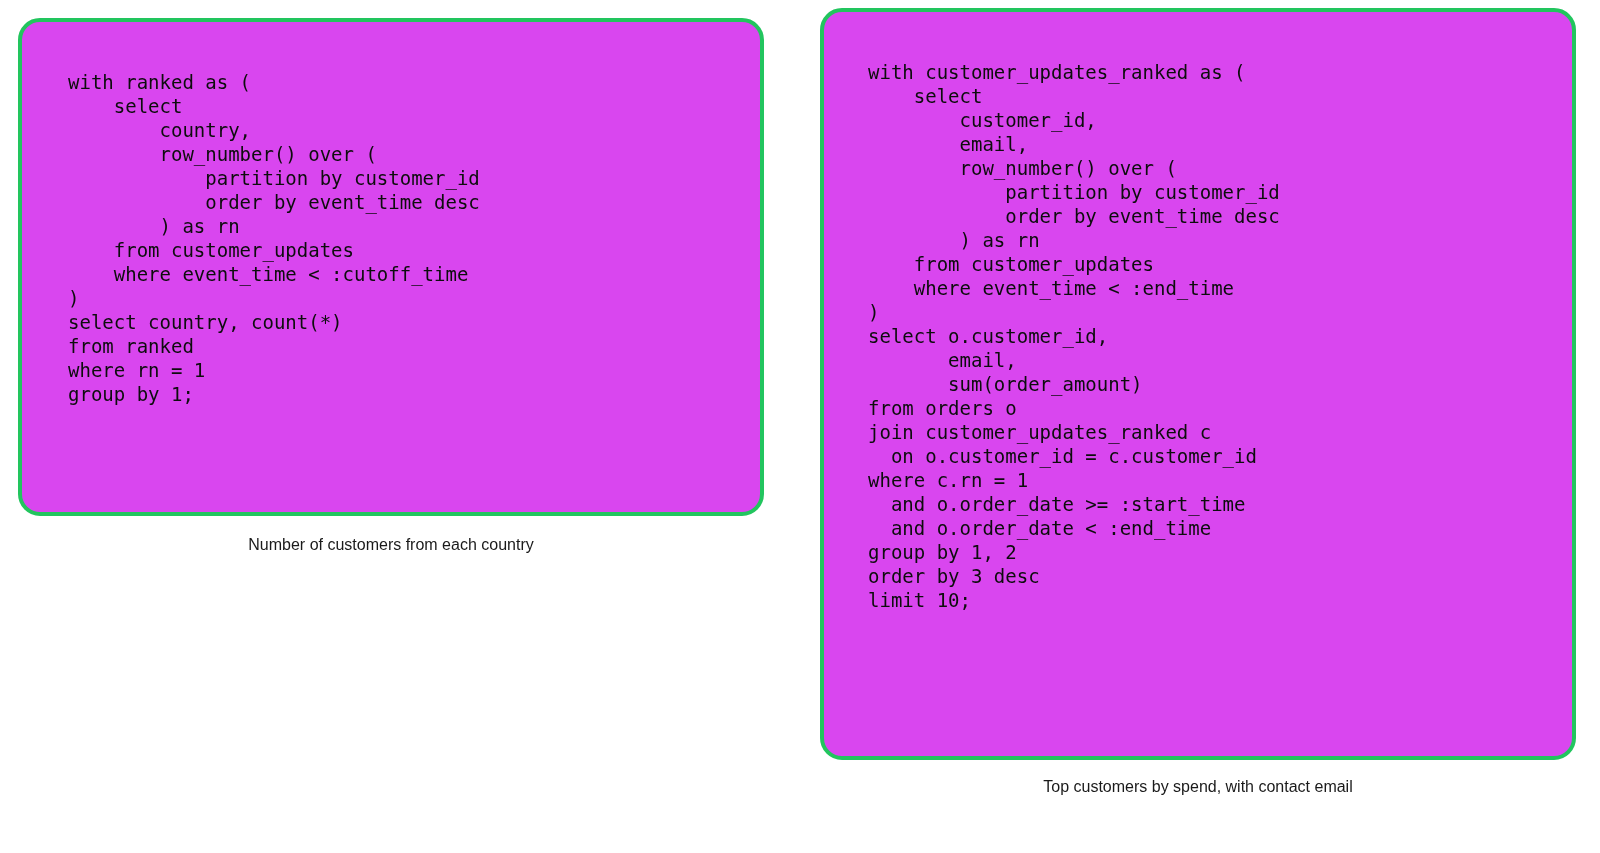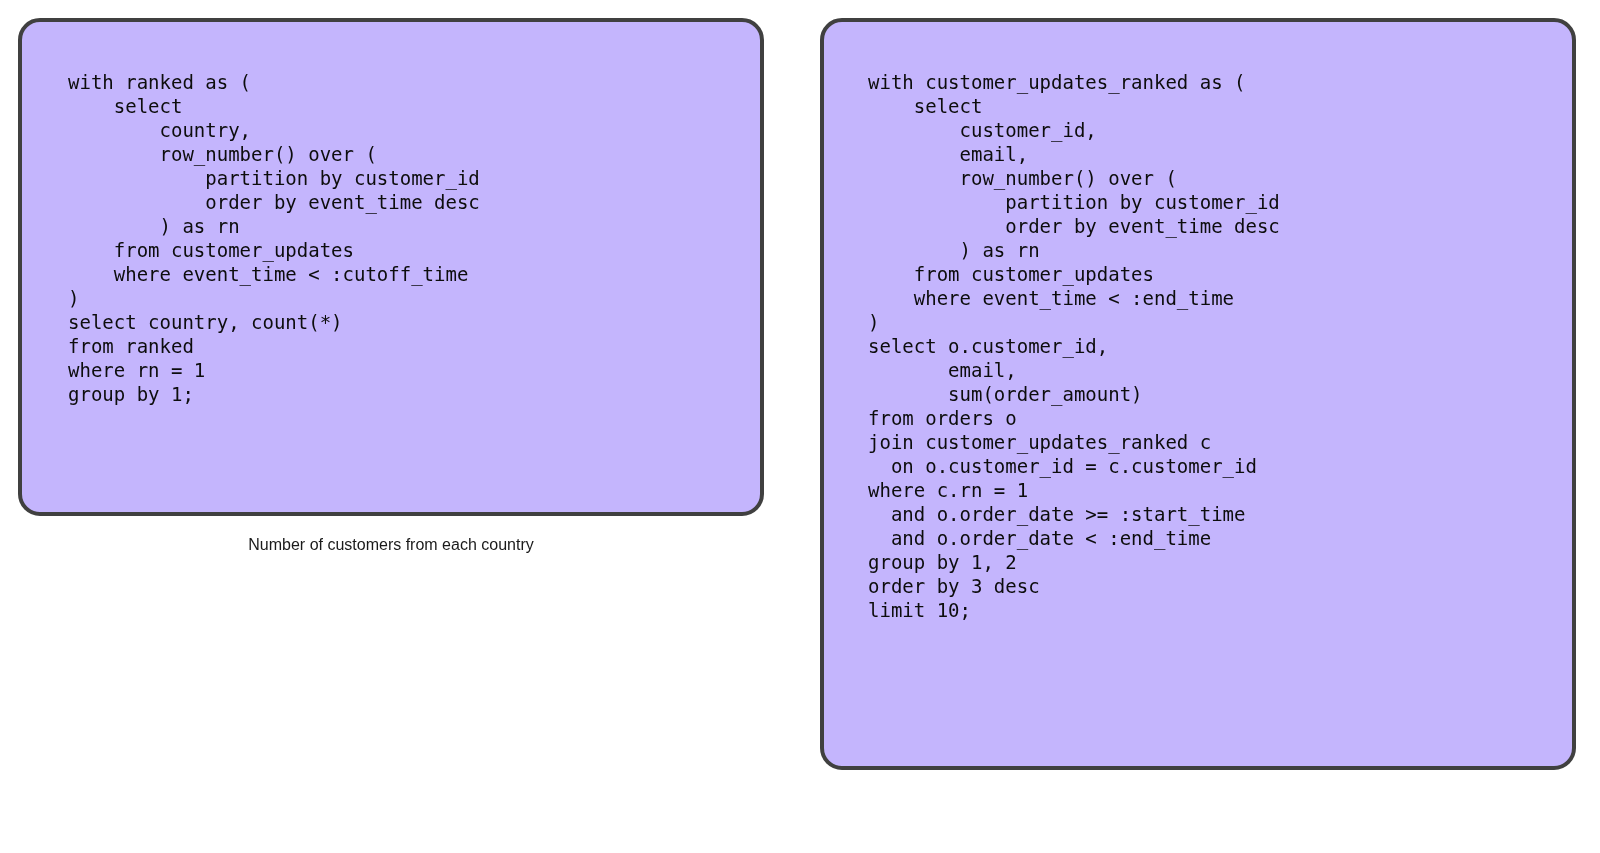--- a/index.html
+++ b/index.html
@@ -15,23 +15,23 @@
     overflow: hidden;
     font-family: "Liberation Sans", sans-serif;
   }
 
   .panel-group {
     position: absolute;
   }
 
   .code-card {
     box-sizing: border-box;
-    border: 4px solid #404040;
+    border: 4px solid #22c55e;
     border-radius: 22px;
-    background: #c4b5fd;
+    background: #d946ef;
     overflow: hidden;
   }
 
   .code-block {
     margin: 0;
     font-family: "DejaVu Sans Mono", "Liberation Mono", monospace;
     font-size: 19px;
     line-height: 24px;
     color: #0d0d0d;
     white-space: pre;
@@ -60,21 +60,21 @@
     padding: 48px 0 0 46px;
   }
   #panel-left .caption {
     margin-top: 20px;
     width: 746px;
   }
 
   
   #panel-right {
     left: 820px;
-    top: 18px;
+    top: 8px;
     width: 756px;
   }
   #panel-right .code-card {
     width: 756px;
     height: 752px;
   }
   #panel-right .code-block {
     padding: 48px 0 0 44px;
   }
   #panel-right .caption {
@@ -124,13 +124,14 @@
 from orders o
 join customer_updates_ranked c
   on o.customer_id = c.customer_id
 where c.rn = 1
   and o.order_date &gt;= :start_time
   and o.order_date &lt; :end_time
 group by 1, 2
 order by 3 desc
 limit 10;</pre>
   </div>
+  <div class="caption">Top customers by spend, with contact email</div>
 </div>
 
 </body></html>

